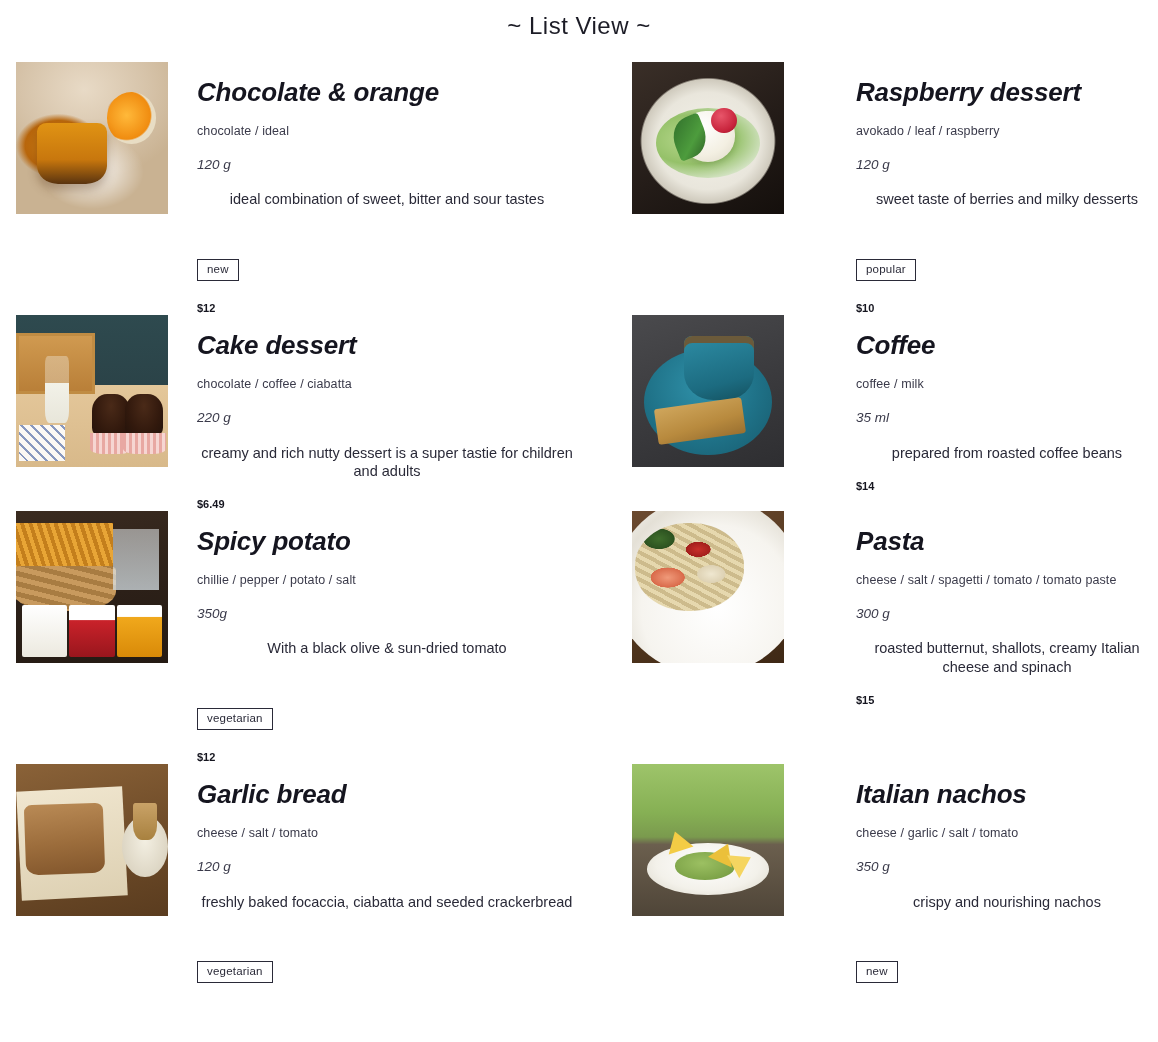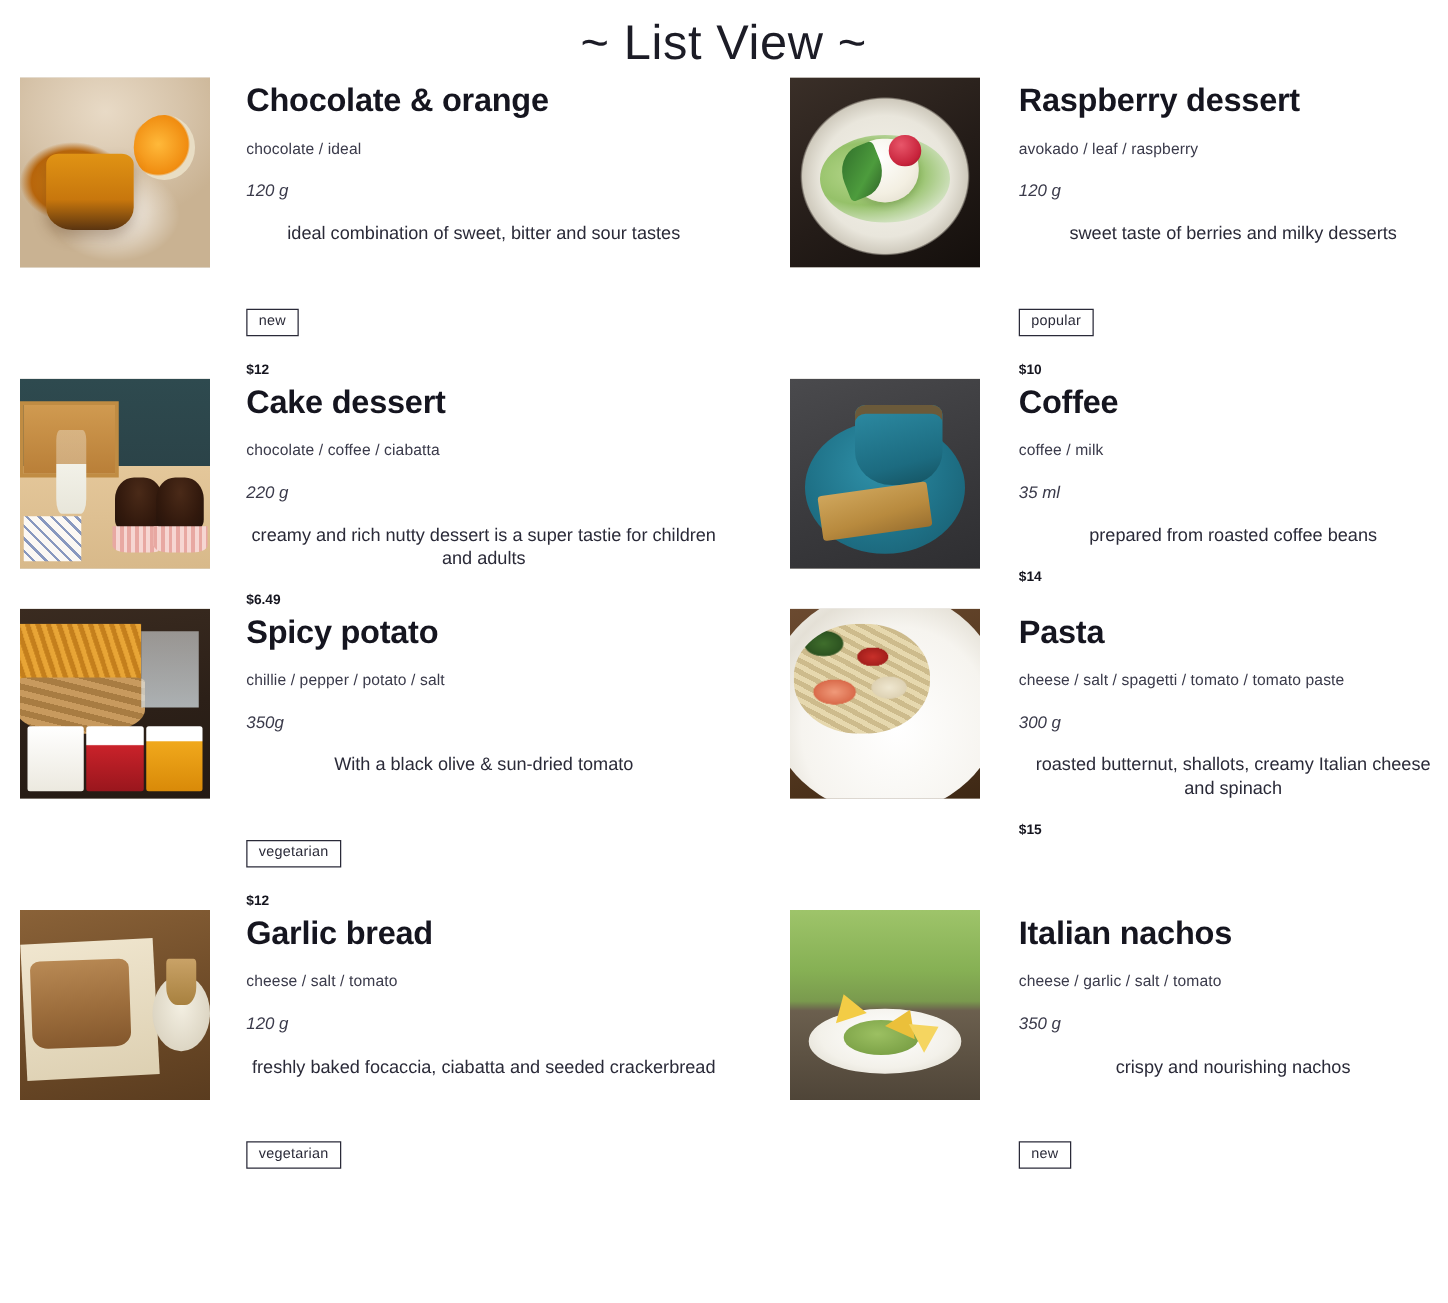--- a/index.html
+++ b/index.html
@@ -19,21 +19,21 @@
 
   .page {
     width: 1158px;
     position: relative;
   }
 
   .page-title {
     text-align: center;
     font-family: "Liberation Sans", sans-serif;
     font-weight: 300;
-    font-size: 39px;
+    font-size: 24px;
     letter-spacing: 0.5px;
     color: #1c1c26;
     margin: 0;
     padding: 12px 0 0 0;
     line-height: 1.2;
     height: 62px;
   }
 
   .menu-grid {
     display: grid;
@@ -41,21 +41,21 @@
     grid-auto-rows: min-content;
     padding: 0;
   }
 
   .menu-item {
     display: flex;
     align-items: flex-start;
     padding: 0 0 0 16px;
     margin-bottom: 0;
   }
-  .menu-item.col-right { padding-left: 24px; }
+  .menu-item.col-right { padding-left: 24px; gap: 41px; }
 
   .item-thumb {
     width: 152px;
     height: 152px;
     min-width: 152px;
     flex: 0 0 152px;
     position: relative;
     overflow: hidden;
     background: #d8d2c8;
   }
@@ -68,22 +68,23 @@
     min-width: 0;
   }
   .col-right .item-body { padding-left: 31px; }
 
   .item-title {
     font-size: 26px;
     font-weight: 700;
     line-height: 1.1;
     letter-spacing: -0.2px;
     color: #15151f;
-    margin: 0 0 16px 0;
+    margin: 12px 0 16px 0;
     font-family: "Liberation Sans", sans-serif;
+    font-style: italic;
   }
 
   .item-ingredients {
     font-size: 12.5px;
     color: #3a3a4a;
     line-height: 1.3;
     margin: 0 0 17px 0;
     letter-spacing: 0.1px;
   }
 

